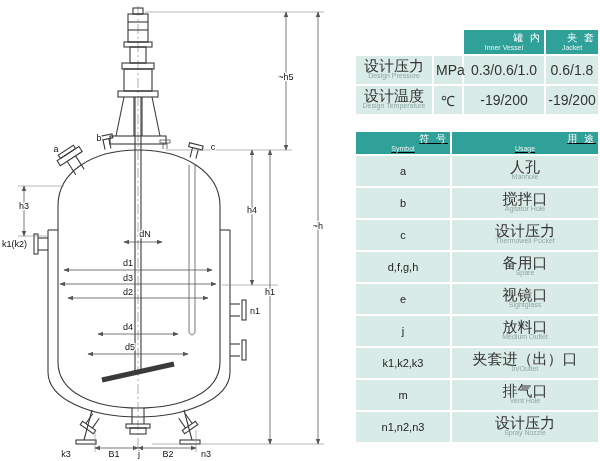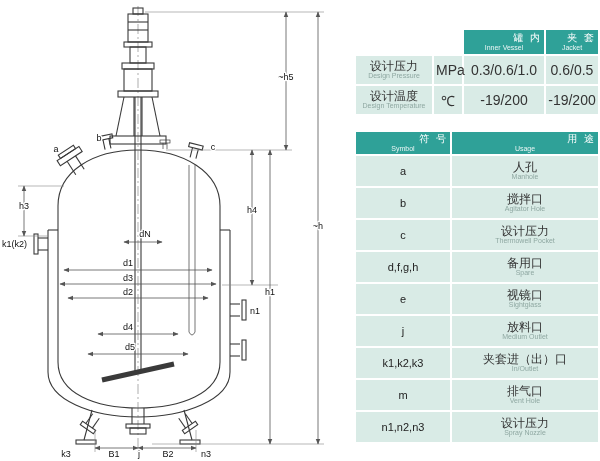--- a/index.html
+++ b/index.html
@@ -16,29 +16,29 @@
     text-anchor:middle;}
   svg text.lbl.start{text-anchor:start;}
 
   .tables{position:absolute;left:354px;top:28px;width:244px;}
   table{border-collapse:collapse;width:100%;table-layout:fixed;}
   td,th{border:2px solid #fff;text-align:center;vertical-align:middle;padding:0 2px;font-weight:normal;}
   .head{background:#2FA198;color:#fff;}
   .head .cn{display:block;font-size:10px;letter-spacing:2px;line-height:12px;text-align:right;}
   .head .en{display:block;font-size:7px;color:rgba(255,255,255,.9);line-height:8px;}
   .cellbg{background:#D9EBE6;}
-  .cn2{display:block;font-size:12px;color:#333;line-height:12px;}
+  .cn2{display:block;font-size:15px;color:#333;line-height:12px;}
   .en2{display:block;font-size:7px;color:#8FA8A2;line-height:8px;}
   .val{font-size:14px;color:#333;}
   .sym{font-size:11px;color:#222;}
   .blank{background:transparent;}
   .spec-table tr{height:30px;}
   .spec-table tr.hrow{height:26px;}
   .symbol-table tr{height:32px;}
-  .symbol-table tr.hrow{height:24px;}
+  .symbol-table tr.hrow{height:24px;text-decoration:underline;}
   .symbol-table{margin-top:14px;}
 </style>
 </head>
 <body>
 
 <div class="page">
 
   <div class="drawing">
     <svg width="352" height="461" viewBox="0 0 352 461">
       <defs>
@@ -236,21 +236,21 @@
           <span class="en">Jacket</span>
         </th>
       </tr>
       <tr>
         <td class="cellbg">
           <span class="cn2">设计压力</span>
           <span class="en2">Design Pressure</span>
         </td>
         <td class="cellbg val">MPa</td>
         <td class="cellbg val">0.3/0.6/1.0</td>
-        <td class="cellbg val">0.6/0.5</td>
+        <td class="cellbg val">0.6/1.8</td>
       </tr>
       <tr>
         <td class="cellbg">
           <span class="cn2">设计温度</span>
           <span class="en2">Design Temperature</span>
         </td>
         <td class="cellbg val">℃</td>
         <td class="cellbg val">-19/200</td>
         <td class="cellbg val">-19/200</td>
       </tr>

